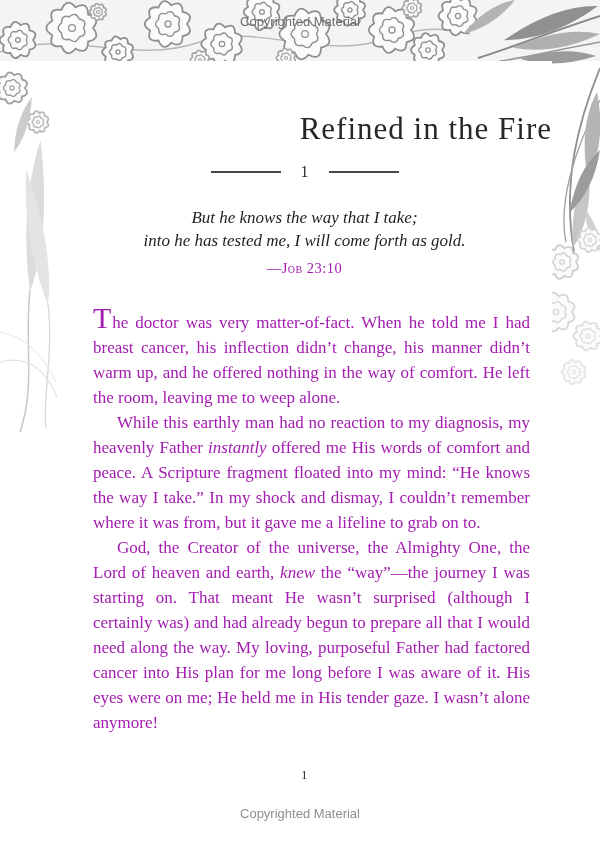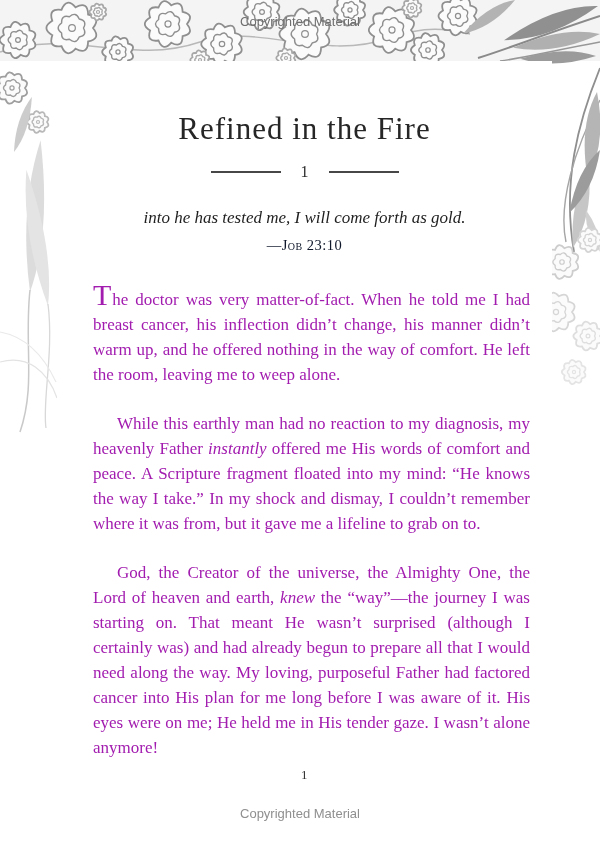--- a/index.html
+++ b/index.html
@@ -4,31 +4,31 @@
 <style>
   html,body{margin:0;padding:0;background:#fff;}
   .stage{position:relative;width:600px;height:842px;background:#ffffff;overflow:hidden;
          font-family:"Liberation Serif",serif;}
   svg.decor{position:absolute;left:0;top:0;width:600px;height:842px;}
   .copyright{position:absolute;left:0;width:100%;text-align:center;
              font-family:"Liberation Sans",sans-serif;font-size:13px;z-index:3;}
   .copyright.top{top:14px;color:#6e6e6e;}
   .copyright.bottom{top:806px;color:#8f8f8f;}
   .page{position:absolute;left:57px;top:61px;width:495px;height:781px;background:#ffffff;z-index:2;}
-  .chapter-title{margin:50px 0 0;text-align:center;font-weight:normal;
+  .chapter-title{margin:50px 0 0;text-align:right;font-weight:normal;
                  font-size:31px;letter-spacing:1px;color:#262626;line-height:36px;}
   .chapter-divider{margin-top:16px;display:flex;align-items:center;justify-content:center;gap:20px;}
   .chapter-divider .rule{width:70px;height:1.5px;background:#474747;}
   .chapter-number{font-size:16px;color:#2d2d2d;line-height:18px;}
   .epigraph{margin-top:25px;text-align:center;font-style:italic;font-size:17px;line-height:23px;color:#1f1f1f;}
   .epigraph-attribution{margin-top:5px;text-align:center;font-style:normal;
-                        font-variant:small-caps;letter-spacing:0.5px;font-size:14.5px;color:#0f172a;}
+                        font-variant:small-caps;letter-spacing:0.5px;font-size:14.5px;color:#a21caf;}
   .body-text{margin:30px 22px 0 36px;text-align:justify;font-size:17px;line-height:25px;color:#a21caf;}
   .body-text p{margin:0;}
-  .body-text p.indent{text-indent:24px;margin-top:24px;}
+  .body-text p.indent{text-indent:24px;}
   .dropcap{font-size:30px;line-height:0;letter-spacing:1px;}
   em{font-style:italic;}
   .folio{position:absolute;top:706px;left:0;width:100%;text-align:center;
          font-size:13px;color:#333;letter-spacing:0.5px;}
 </style>
 </head>
 <body>
 
 <div class="stage">
 
@@ -128,20 +128,21 @@
 
     <h1 class="chapter-title">Refined in the Fire</h1>
 
     <div class="chapter-divider">
       <span class="rule"></span>
       <span class="chapter-number">1</span>
       <span class="rule"></span>
     </div>
 
     <div class="epigraph">
+      <div>But he knows the way that I take;</div>
       <div>into he has tested me, I will come forth as gold.</div>
       <div class="epigraph-attribution">—Job 23:10</div>
     </div>
 
     <div class="body-text">
         <p class=""><span class="dropcap">T</span><span>he doctor was very matter-of-fact. When he told me I had breast cancer, his inflection didn’t change, his manner didn’t warm up, and he offered nothing in the way of comfort. He left the room, leaving me to weep alone.</span></p>
         <p class="indent"><span>While this earthly man had no reaction to my diagnosis, my heavenly Father </span><em>instantly</em><span> offered me His words of comfort and peace. A Scripture fragment floated into my mind: “He knows the way I take.” In my shock and dismay, I couldn’t remember where it was from, but it gave me a lifeline to grab on to.</span></p>
         <p class="indent"><span>God, the Creator of the universe, the Almighty One, the Lord of heaven and earth, </span><em>knew</em><span> the “way”—the journey I was starting on. That meant He wasn’t surprised (although I certainly was) and had already begun to prepare all that I would need along the way. My loving, purposeful Father had factored cancer into His plan for me long before I was aware of it. His eyes were on me; He held me in His tender gaze. I wasn’t alone anymore!</span></p>
       </div>
 

